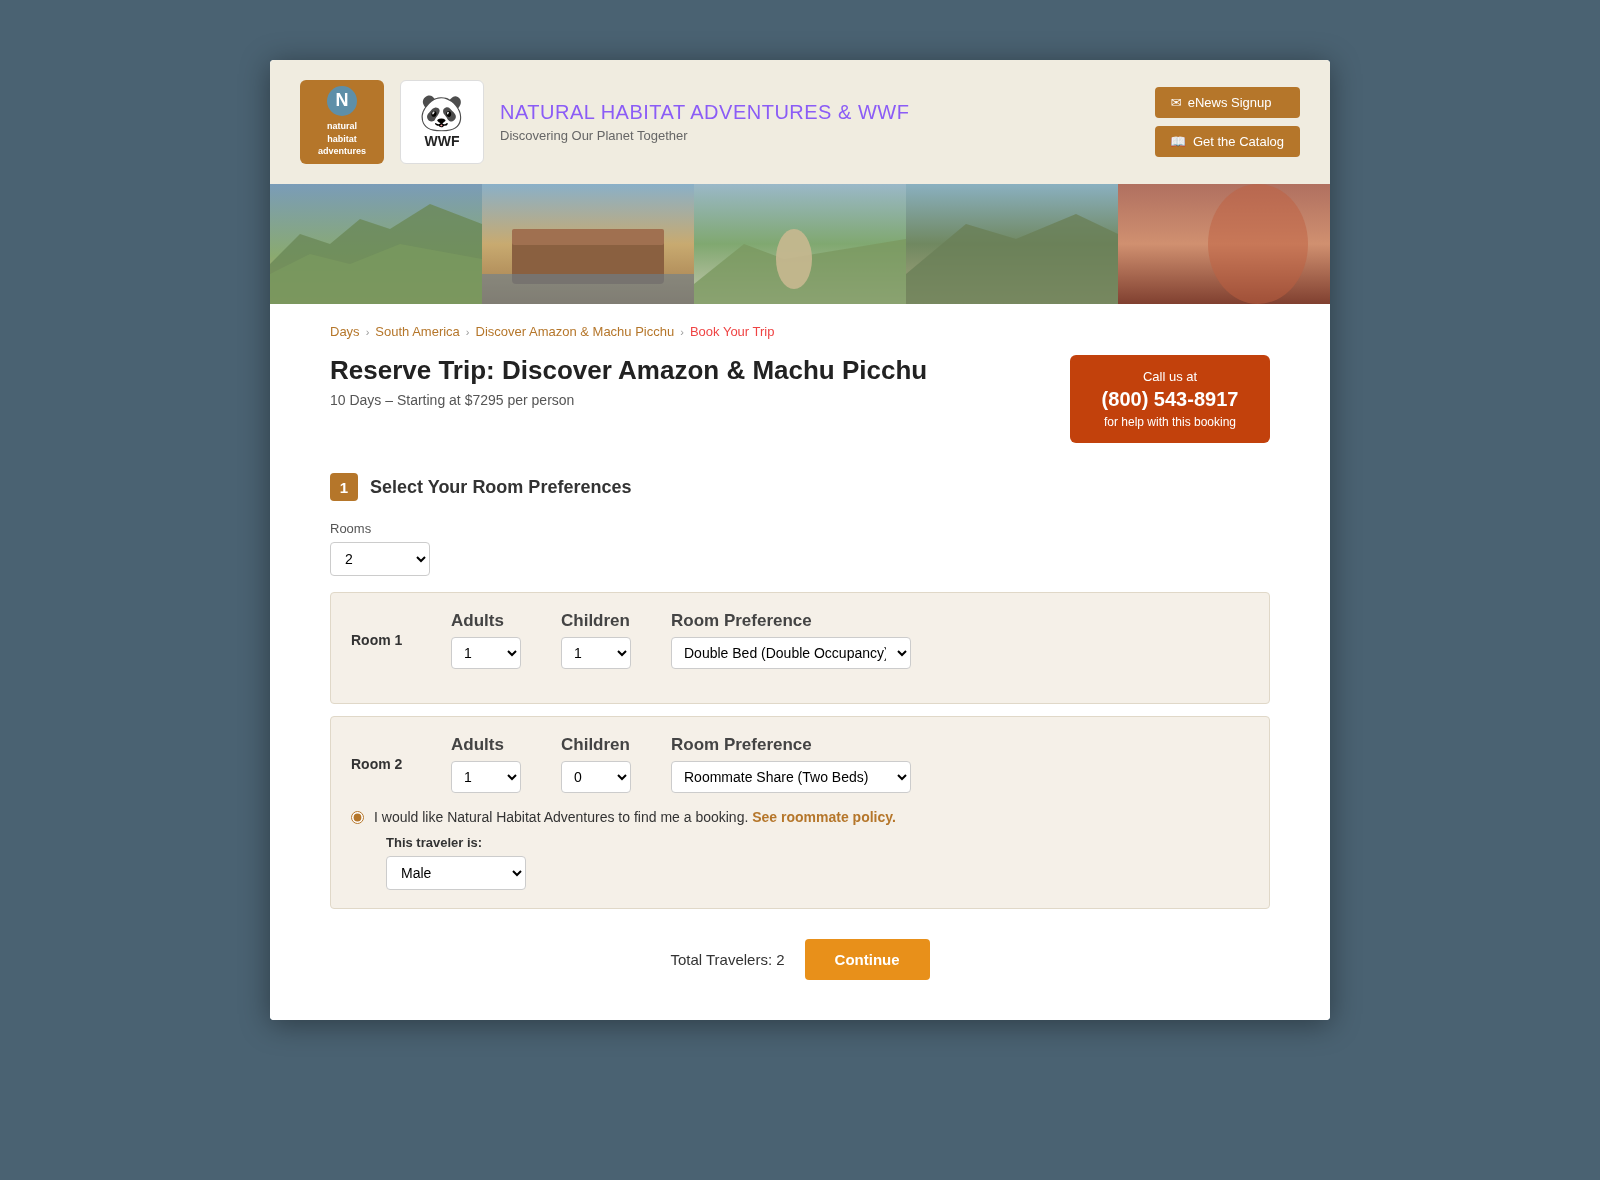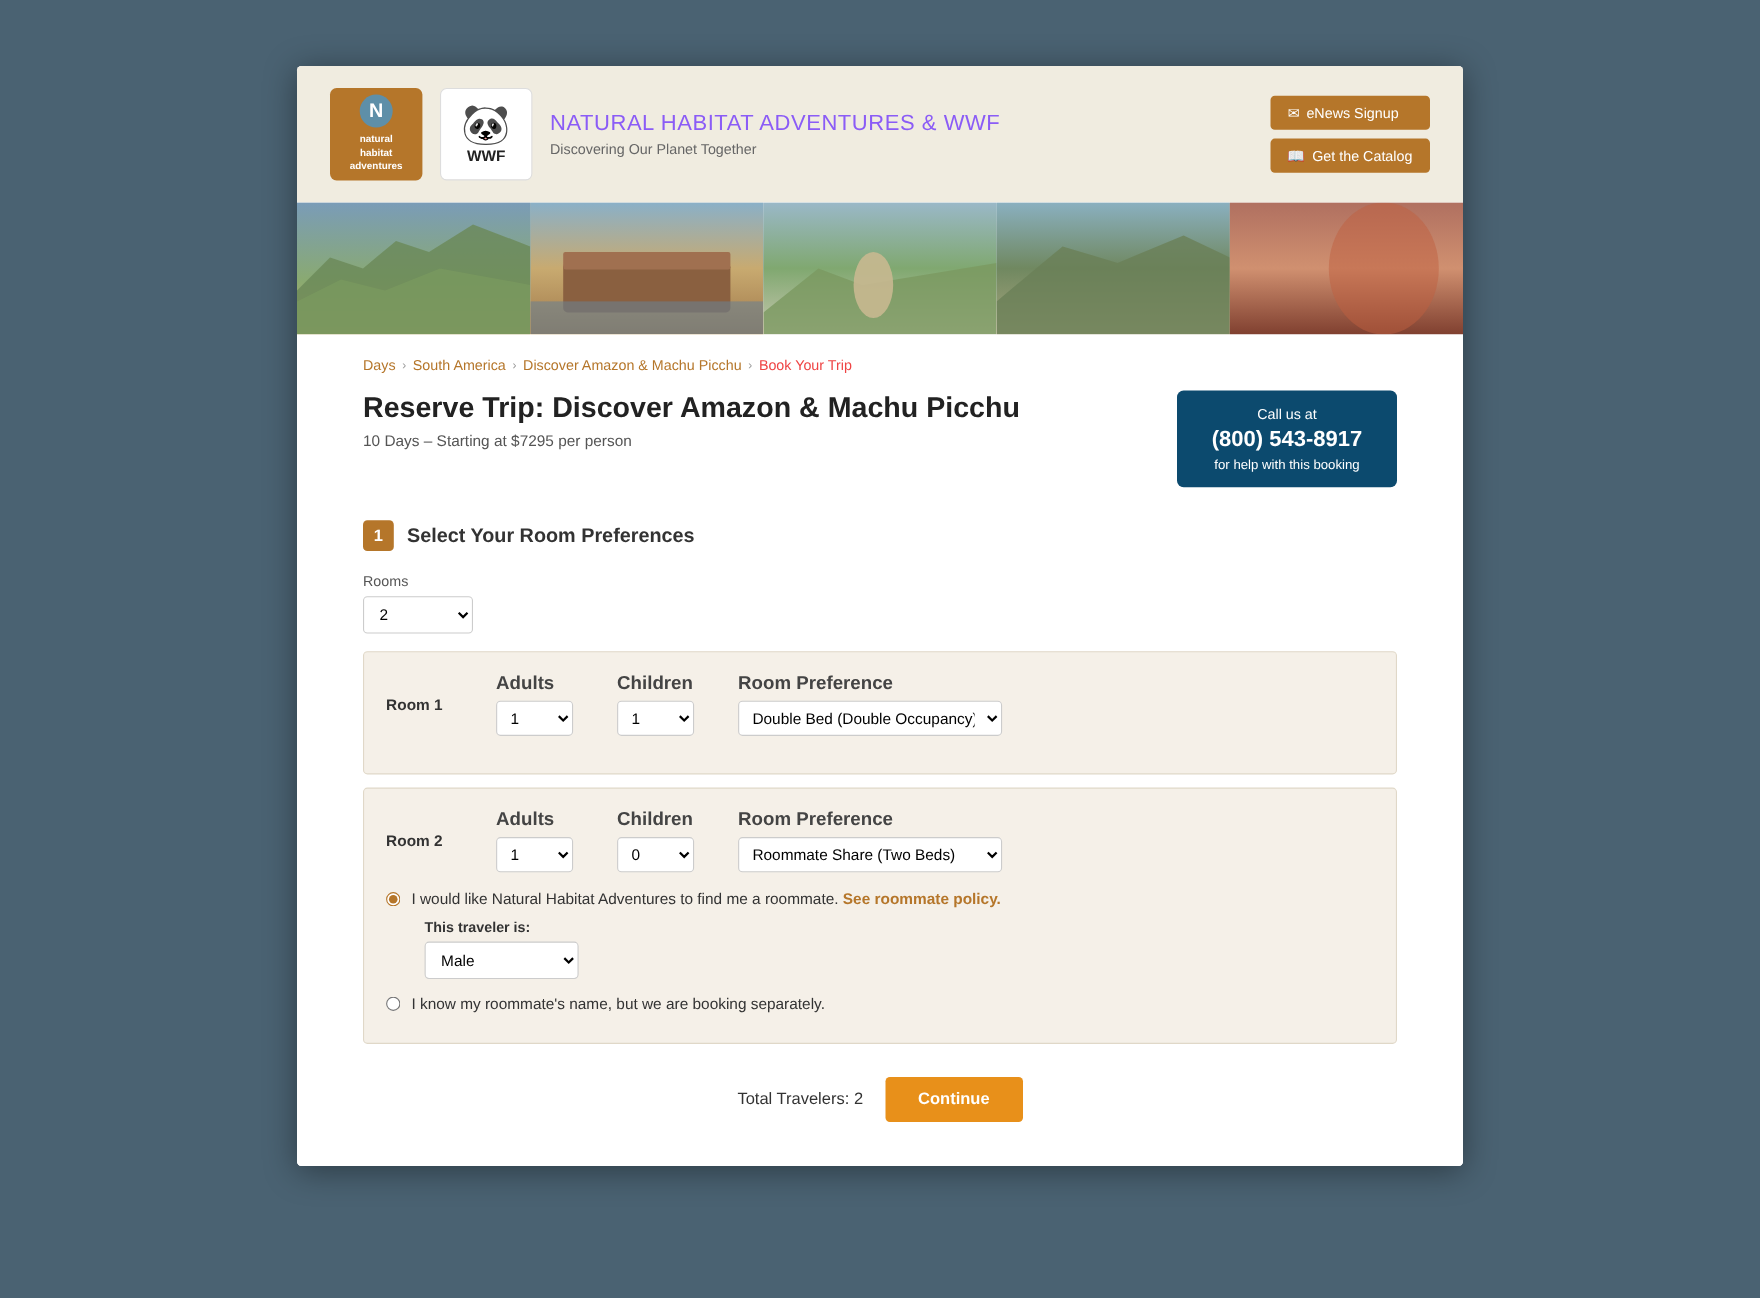--- a/index.html
+++ b/index.html
@@ -176,21 +176,21 @@
       font-size: 26px;
       font-weight: bold;
       color: #222;
       margin-bottom: 6px;
     }
     .page-title-text p {
       font-size: 14px;
       color: #555;
     }
     .call-box {
-      background: #0c4a6e;
+      background: #c2410c;
       color: white;
       border-radius: 6px;
       padding: 14px 20px;
       text-align: center;
       min-width: 200px;
     }
     .call-box .call-us {
       font-size: 13px;
       margin-bottom: 4px;
     }
@@ -567,38 +567,32 @@
               <option>Twin Beds (Double Occupancy)</option>
               <option selected="">Roommate Share (Two Beds)</option>
             </select>
           </div>
         </div>
 
         <div class="roommate-section">
           <div class="radio-row">
             <input type="radio" name="roommate" id="rm1" checked="" style="">
             <label for="rm1">
-              <span>I would like Natural Habitat Adventures to find me a roommate.</span>
+              <span>I would like Natural Habitat Adventures to find me a booking.</span>
               <a href="#" class="see-policy">See roommate policy.</a>
             </label>
           </div>
           <div class="traveler-is">
             <div class="tl">This traveler is:</div>
             <select class="gender-select">
               <option selected="">Male</option>
               <option>Female</option>
               <option>Non-binary</option>
             </select>
           </div>
-          <div class="radio-row" style="margin-top:14px;">
-            <input type="radio" name="roommate" id="rm2" style="">
-            <label for="rm2">
-              <span>I know my roommate's name, but we are booking separately.</span>
-            </label>
-          </div>
         </div>
       </div>
     </div>
 
     <div class="footer-row">
       <span class="total-travelers">
         <span>Total Travelers:</span>
         <span>2</span>
       </span>
       <button class="btn-continue">Continue</button>

